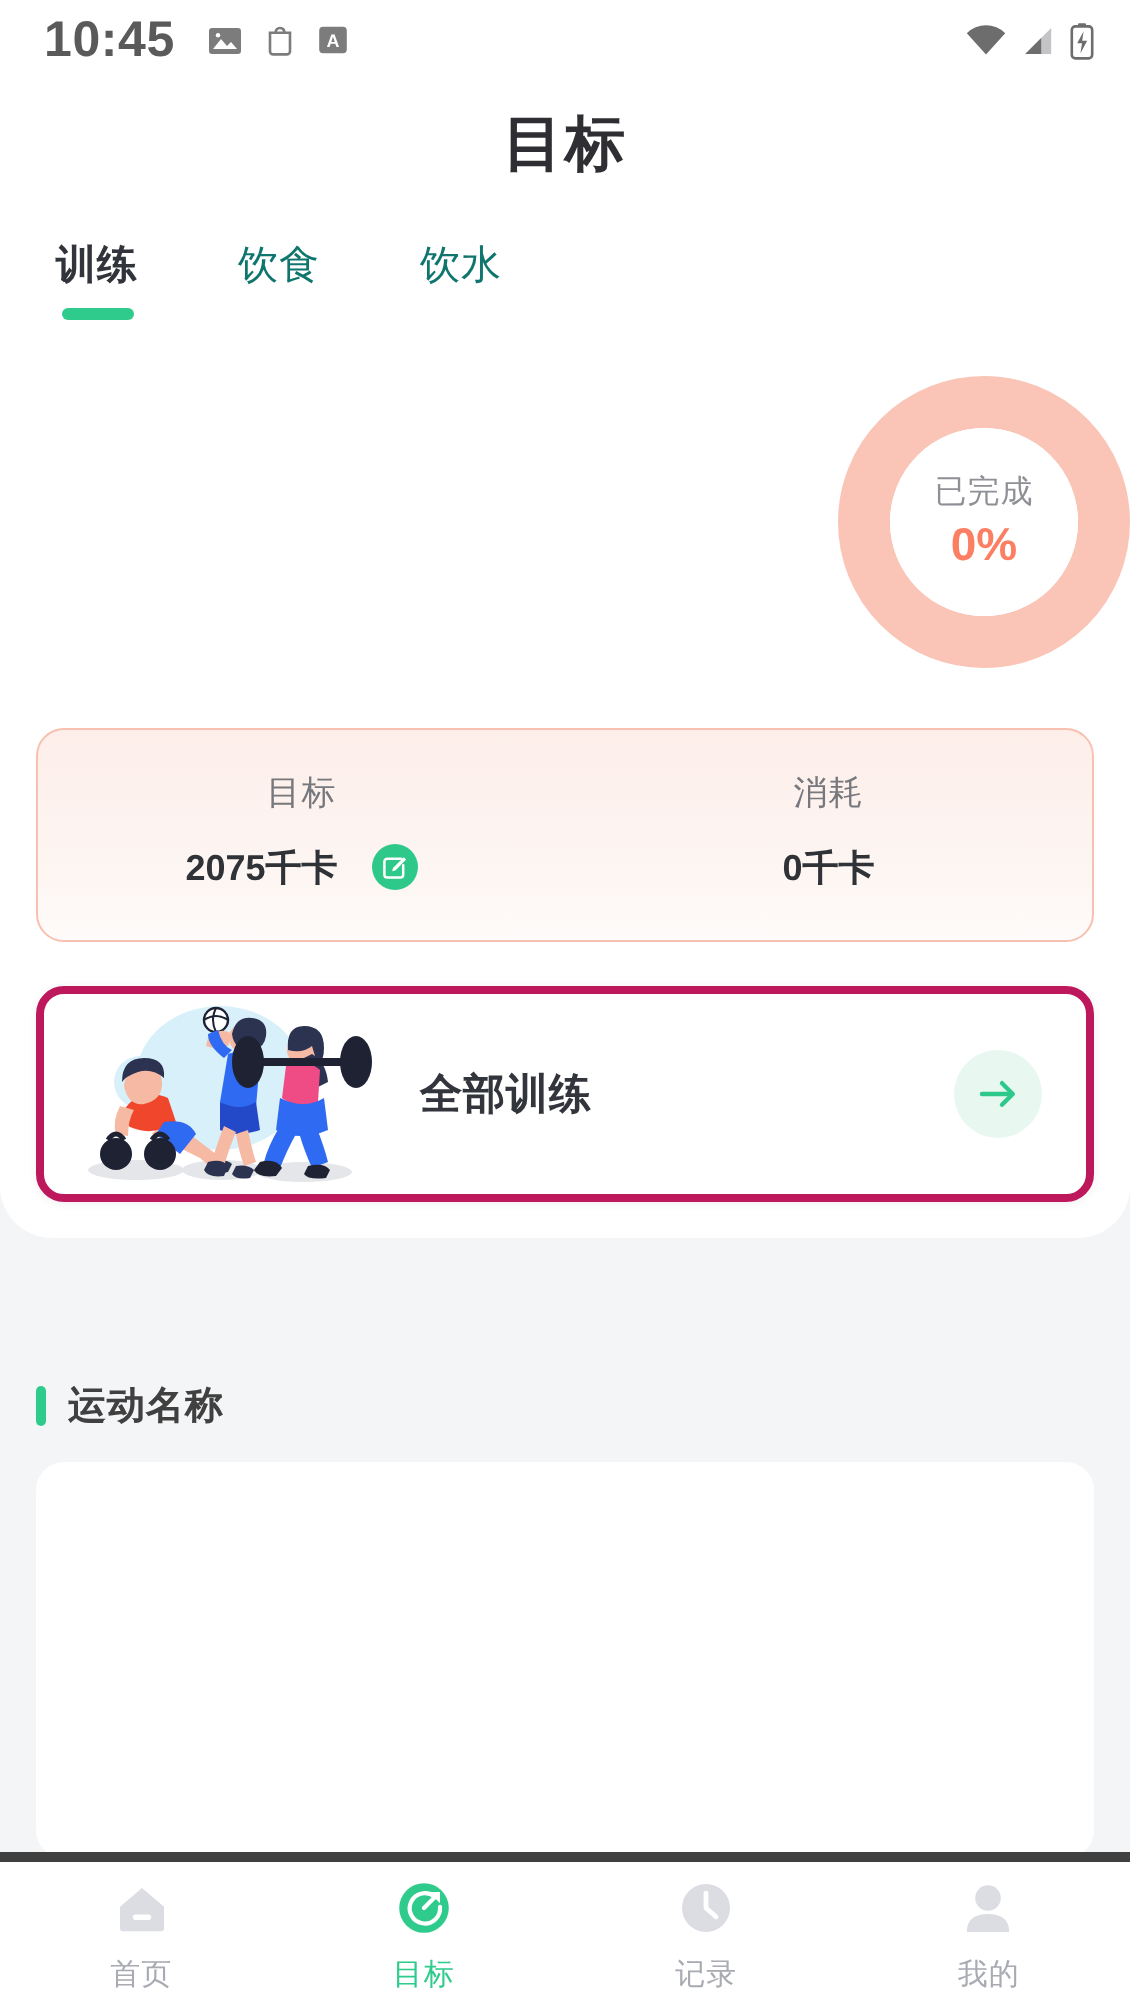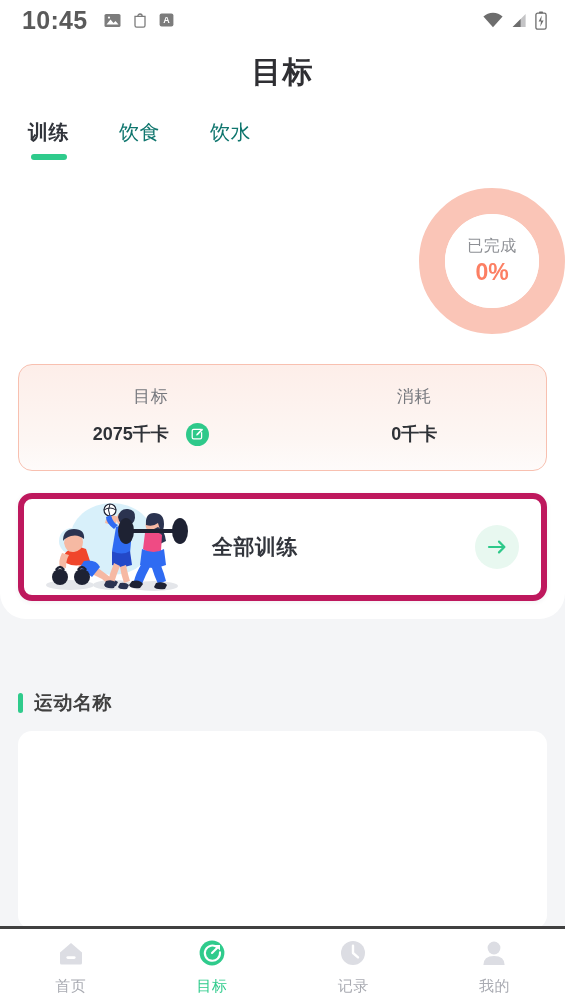--- a/index.html
+++ b/index.html
@@ -155,21 +155,21 @@
     align-items: center;
     gap: 14px;
   }
   .stat-label {
     font-size: 17px;
     color: #76787e;
     letter-spacing: .5px;
   }
   .stat-value-row {
     display: flex;
-    align-items: center;
+    align-items: flex-start;
     gap: 17px;
   }
   .stat-value {
     font-size: 18px;
     font-weight: 700;
     color: #2f3237;
   }
   .edit-badge {
     width: 23px;
     height: 23px;
@@ -179,21 +179,21 @@
     align-items: center;
     justify-content: center;
   }
 
   
   .train-card {
     margin: 22px 18px 0 18px;
     height: 108px;
     background: #ffffff;
     border-radius: 14px;
-    border: 6px solid #be185d;
+    border: 4px solid #be185d;
     box-shadow: 0 1px 5px rgba(40,45,60,.07);
     display: flex;
     align-items: center;
     padding: 0 22px 0 10px;
     cursor: pointer;
   }
   .train-illus { width: 160px; height: 100px; flex: 0 0 auto; }
   .train-title {
     font-size: 21px;
     font-weight: 700;
@@ -241,21 +241,21 @@
   }
 
   
   .bottomnav {
     position: absolute;
     bottom: 0;
     left: 0;
     width: 565px;
     height: 78px;
     background: #ffffff;
-    border-top: 3px solid #404040;
+    border-top: 5px solid #404040;
     display: flex;
     align-items: center;
   }
   .nav-item {
     flex: 1;
     display: flex;
     flex-direction: column;
     align-items: center;
     gap: 9px;
     cursor: pointer;

